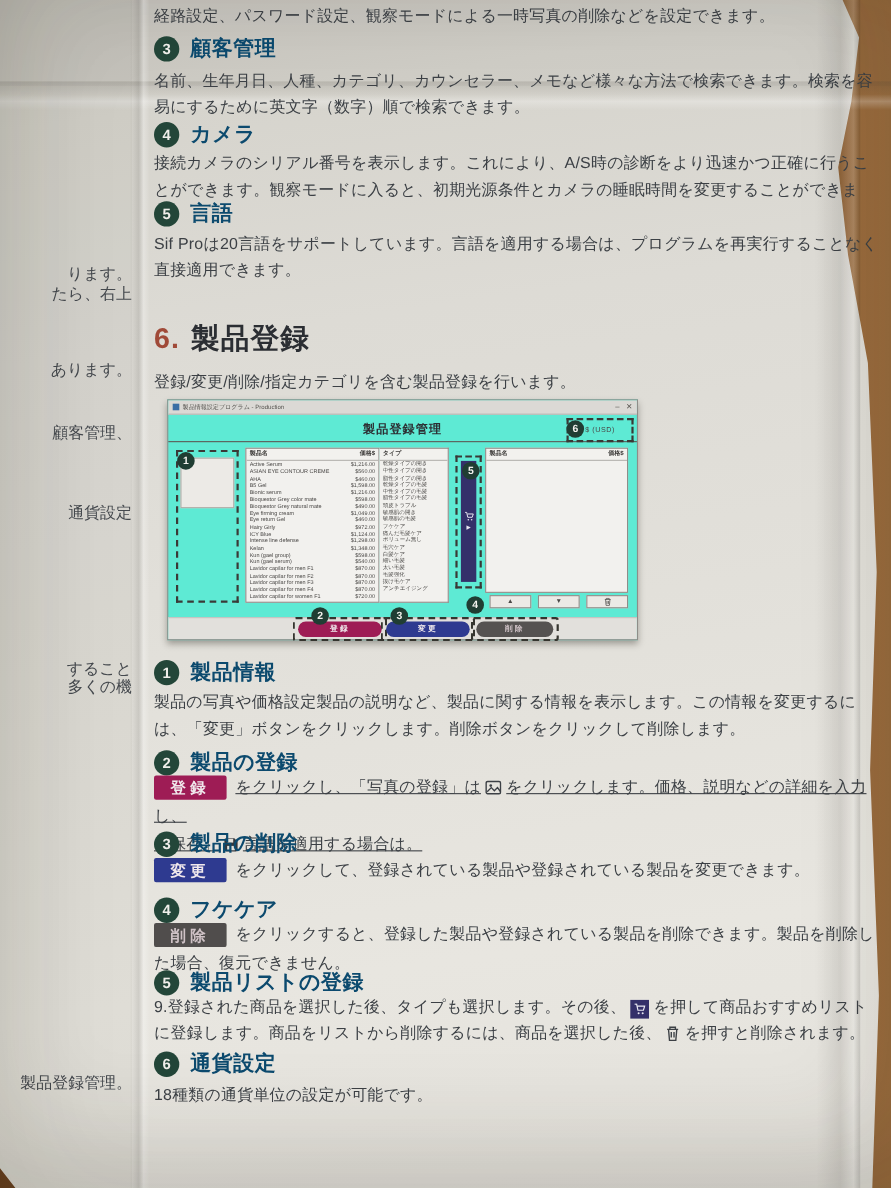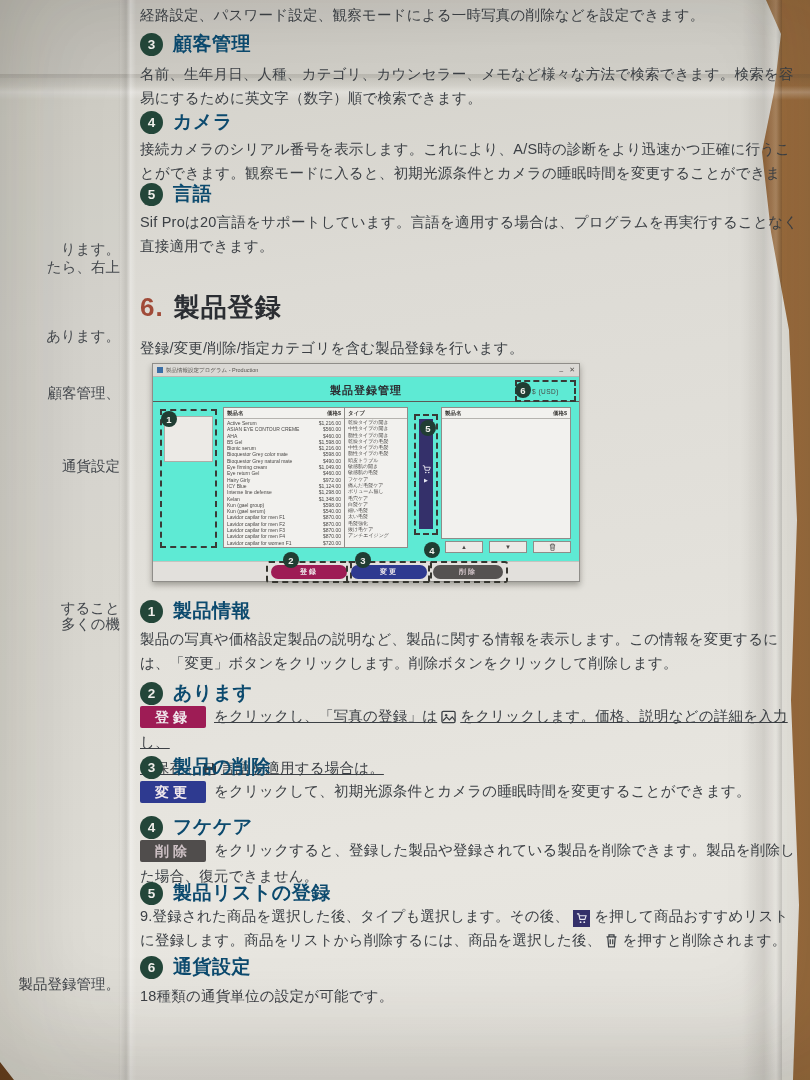--- a/index.html
+++ b/index.html
@@ -360,41 +360,41 @@
 </div>
 
 <div class="abs sec-head" style="left:140px;top:598px;">
   <div class="badge">1</div>
   <div class="sec-title">製品情報</div>
 </div>
 <div class="para" style="top:627px;">製品の写真や価格設定製品の説明など、製品に関する情報を表示します。この情報を変更するには、「変更」ボタンをクリックします。削除ボタンをクリックして削除します。</div>
 
 <div class="abs sec-head" style="left:140px;top:680px;">
   <div class="badge">2</div>
-  <div class="sec-title">あります</div>
+  <div class="sec-title">製品の登録</div>
 </div>
 <div class="para" style="top:703px;line-height:26px;text-decoration:underline;">
   <span class="inline-btn c-register">登録</span><span>をクリックし、「写真の登録」は</span><svg class="inline-ic" width="15" height="14" viewBox="0 0 16 14">
       <rect x="1" y="1" width="14" height="12" rx="1.5" fill="none" stroke="#3c4045" stroke-width="1.4"></rect>
       <circle cx="5.5" cy="5" r="1.3" fill="#3c4045"></circle>
       <path d="M2 11l4-4 3 3 3-3 3 4" fill="none" stroke="#3c4045" stroke-width="1.3"></path>
     </svg><span>をクリックします。価格、説明などの詳細を入力し、</span><br>
   <span>「保存」</span><svg class="inline-ic" width="14" height="14" viewBox="0 0 14 14">
       <path d="M1 2.5A1.5 1.5 0 0 1 2.5 1H10l3 3v7.5a1.5 1.5 0 0 1-1.5 1.5h-9A1.5 1.5 0 0 1 1 11.5z" fill="#34373c"></path>
       <rect x="4" y="1.5" width="5" height="3.5" fill="#e2e0da"></rect>
       <rect x="3.5" y="8" width="7" height="4" fill="#e2e0da"></rect>
     </svg><span>言語を適用する場合は。</span>
 </div>
 
 <div class="abs sec-head" style="left:140px;top:754px;">
   <div class="badge">3</div>
   <div class="sec-title">製品の削除</div>
 </div>
 <div class="para" style="top:778px;line-height:26px;">
-  <span class="inline-btn c-modify">変更</span><span>をクリックして、初期光源条件とカメラの睡眠時間を変更することができます。</span>
+  <span class="inline-btn c-modify">変更</span><span>をクリックして、登録されている製品や登録されている製品を変更できます。</span>
 </div>
 
 <div class="abs sec-head" style="left:140px;top:814px;">
   <div class="badge">4</div>
   <div class="sec-title">フケケア</div>
 </div>
 <div class="para" style="top:837px;line-height:26px;">
   <span class="inline-btn c-delete">削除</span><span>をクリックすると、登録した製品や登録されている製品を削除できます。製品を削除した場合、復元できません。</span>
 </div>
 

